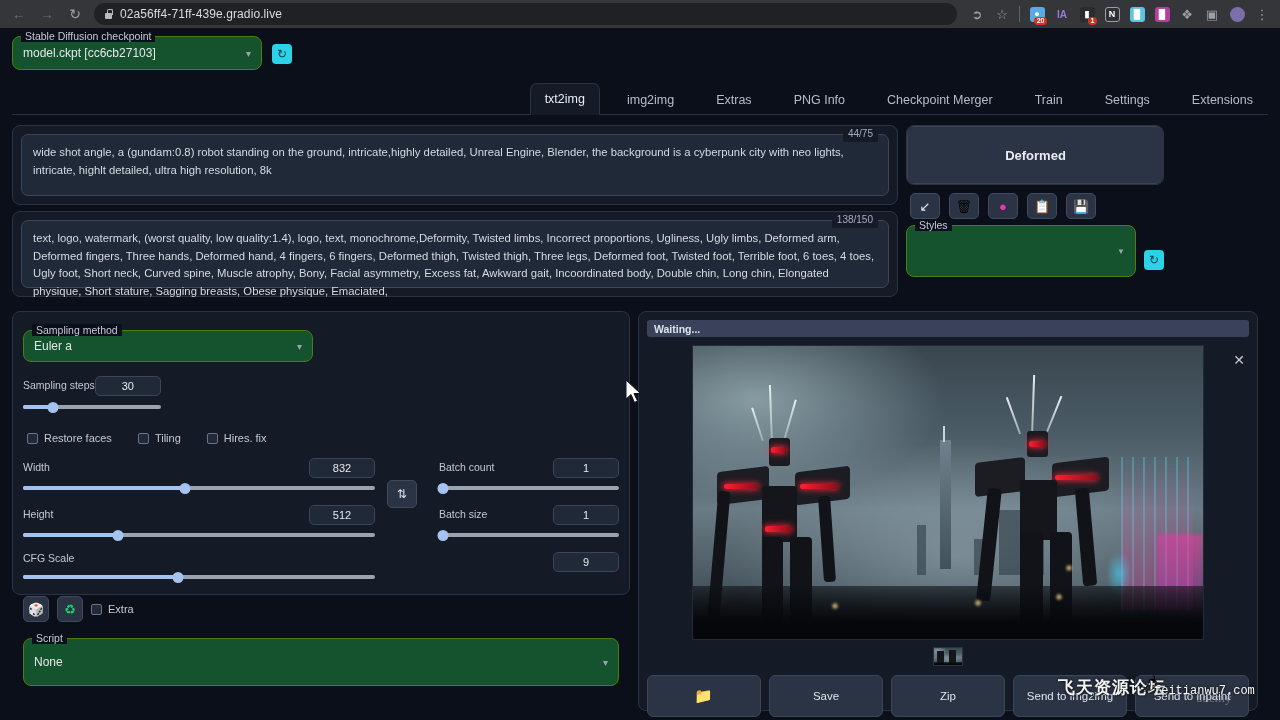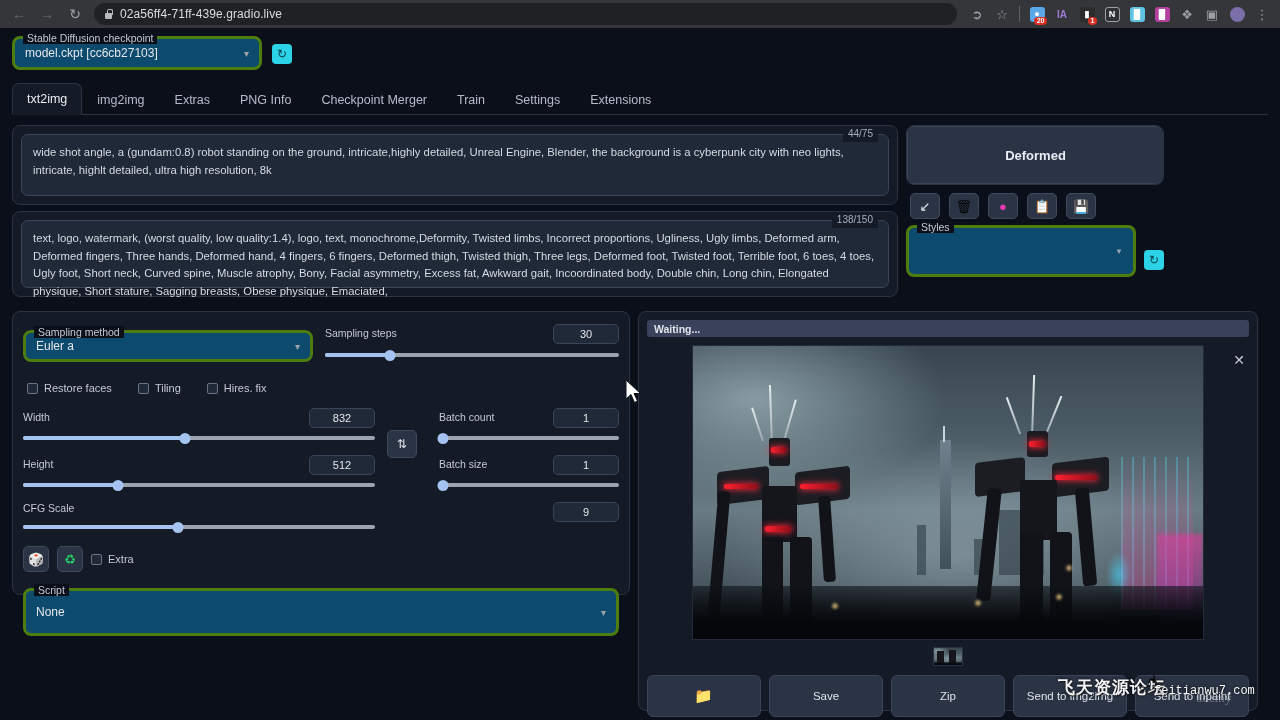--- a/index.html
+++ b/index.html
@@ -66,22 +66,22 @@
 
   
   .app {
     height: 692px;
     background: #0b0f19;
     padding: 8px 12px 0 12px;
     position: relative;
   }
   .top-row { display:flex; align-items:flex-end; gap:10px; margin-bottom:12px; }
   .field-box {
-    background:#0c4a6e;
-    border:3px solid #4d7c0f;
+    background:#14532d;
+    border:1px solid #4d7c0f;
     border-radius:8px;
     position:relative;
     height:34px;
     display:flex; align-items:center;
     padding: 0 10px;
     text-align: center;
   }
   .field-label {
     position:absolute; top:-7px; left:8px;
     background:#0b0f19; padding:0 4px;
@@ -91,21 +91,21 @@
   .caret { margin-left:auto; color:#9ca3af; font-size:10px; }
   .refresh-btn {
     width:20px; height:20px; border-radius:4px;
     background:#2bd2e8;
     display:flex; align-items:center; justify-content:center;
     color:#0b3d47; font-size:12px; line-height:1;
     margin-bottom:6px;
   }
 
   
-  .tabs { display:flex; align-items:flex-end; border-bottom:1px solid #2a3344; gap:0; margin-bottom:10px; }
+  .tabs { display:flex; align-items:flex-end; border-bottom:1px solid #2a3344; gap:12px; margin-bottom:10px;justify-content:flex-end; }
   .tab {
     padding:8px 14px;
     font-size:12.5px; color:#b6bccb;
     border:1px solid transparent;
     border-bottom:none;
     border-radius:7px 7px 0 0;
     position:relative; top:1px;
   }
   .tab.active {
     color:#e9ecf2;
@@ -496,21 +496,21 @@
         </div>
         <div class="refresh-btn" style="margin-bottom:7px;">↻</div>
       </div>
     </div>
   </div>
 
   <div class="main" style="margin-top:8px;">
 
     <div class="settings">
 
-      <div class="row" style="align-items:flex-start;">
+      <div class="row" style="align-items:flex-start;flex-direction:column;">
         <div class="field-box sampler-box" style="margin-top:8px;">
           <span class="field-label">Sampling method</span>
           <span class="field-val">Euler a</span>
           <span class="caret">▾</span>
         </div>
 
         <div class="steps-col" style="margin-top:2px;">
           <div class="lbl-line" style="margin-bottom:6px;">
             <span class="slider-label">Sampling steps</span>
             <span class="numbox">30</span>

